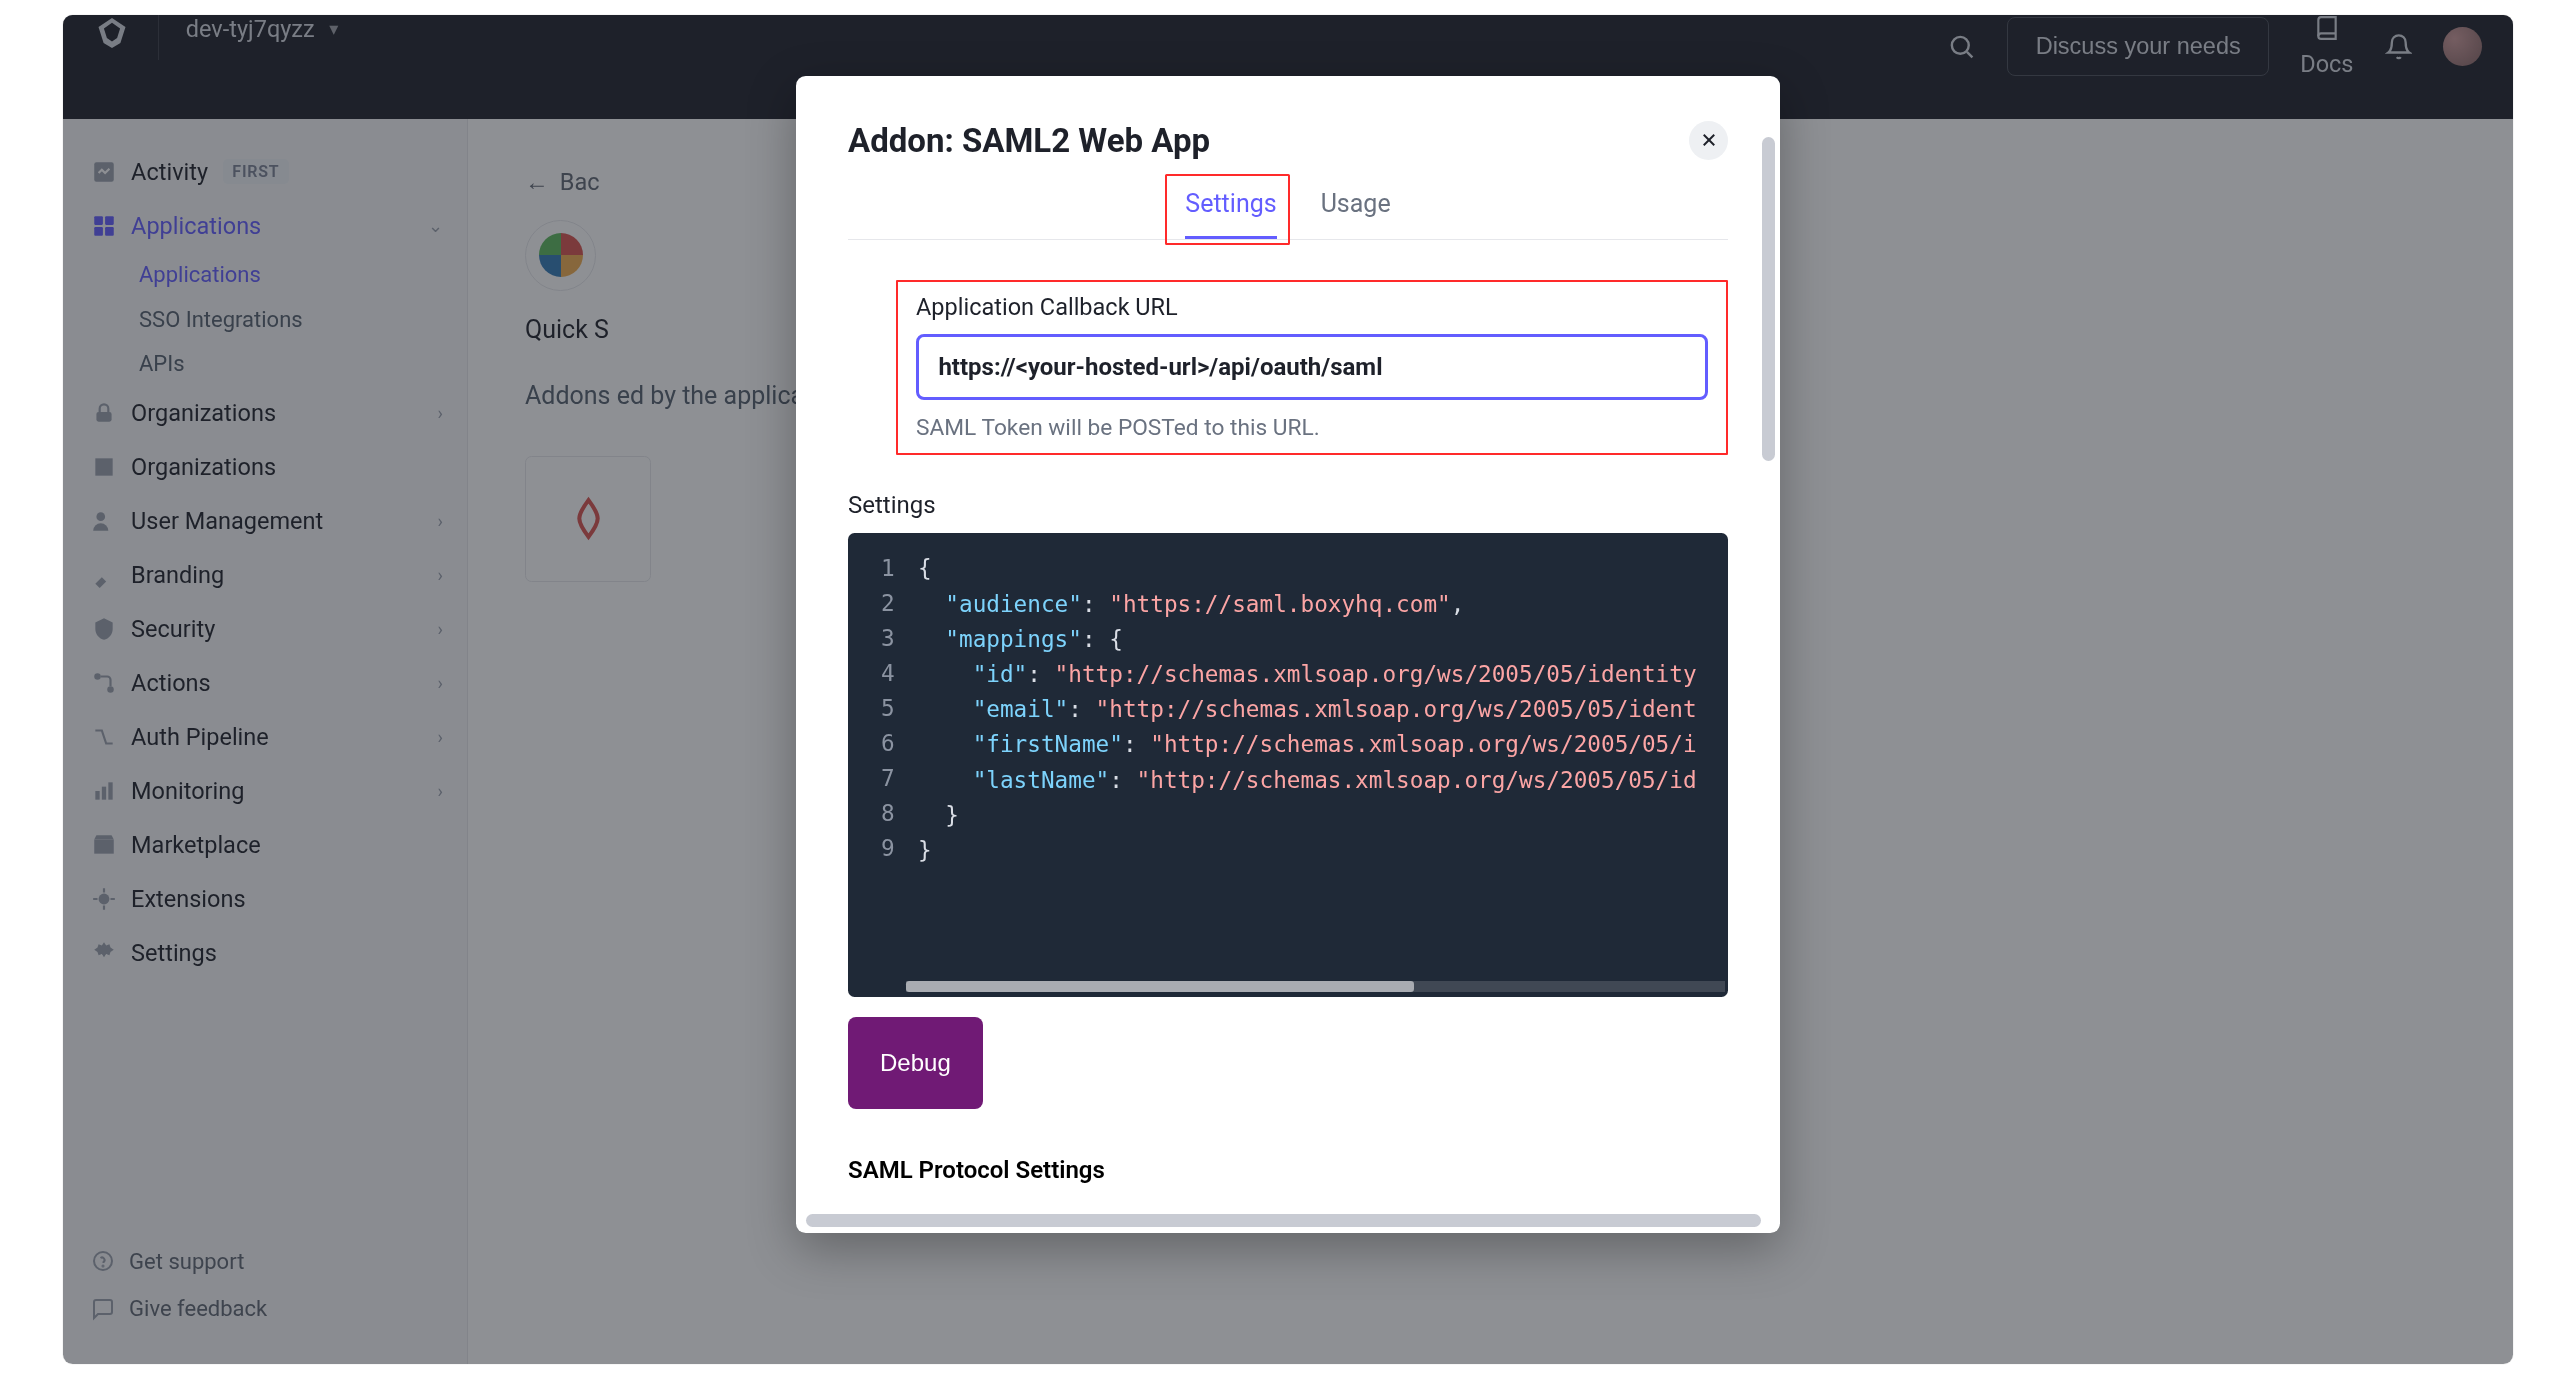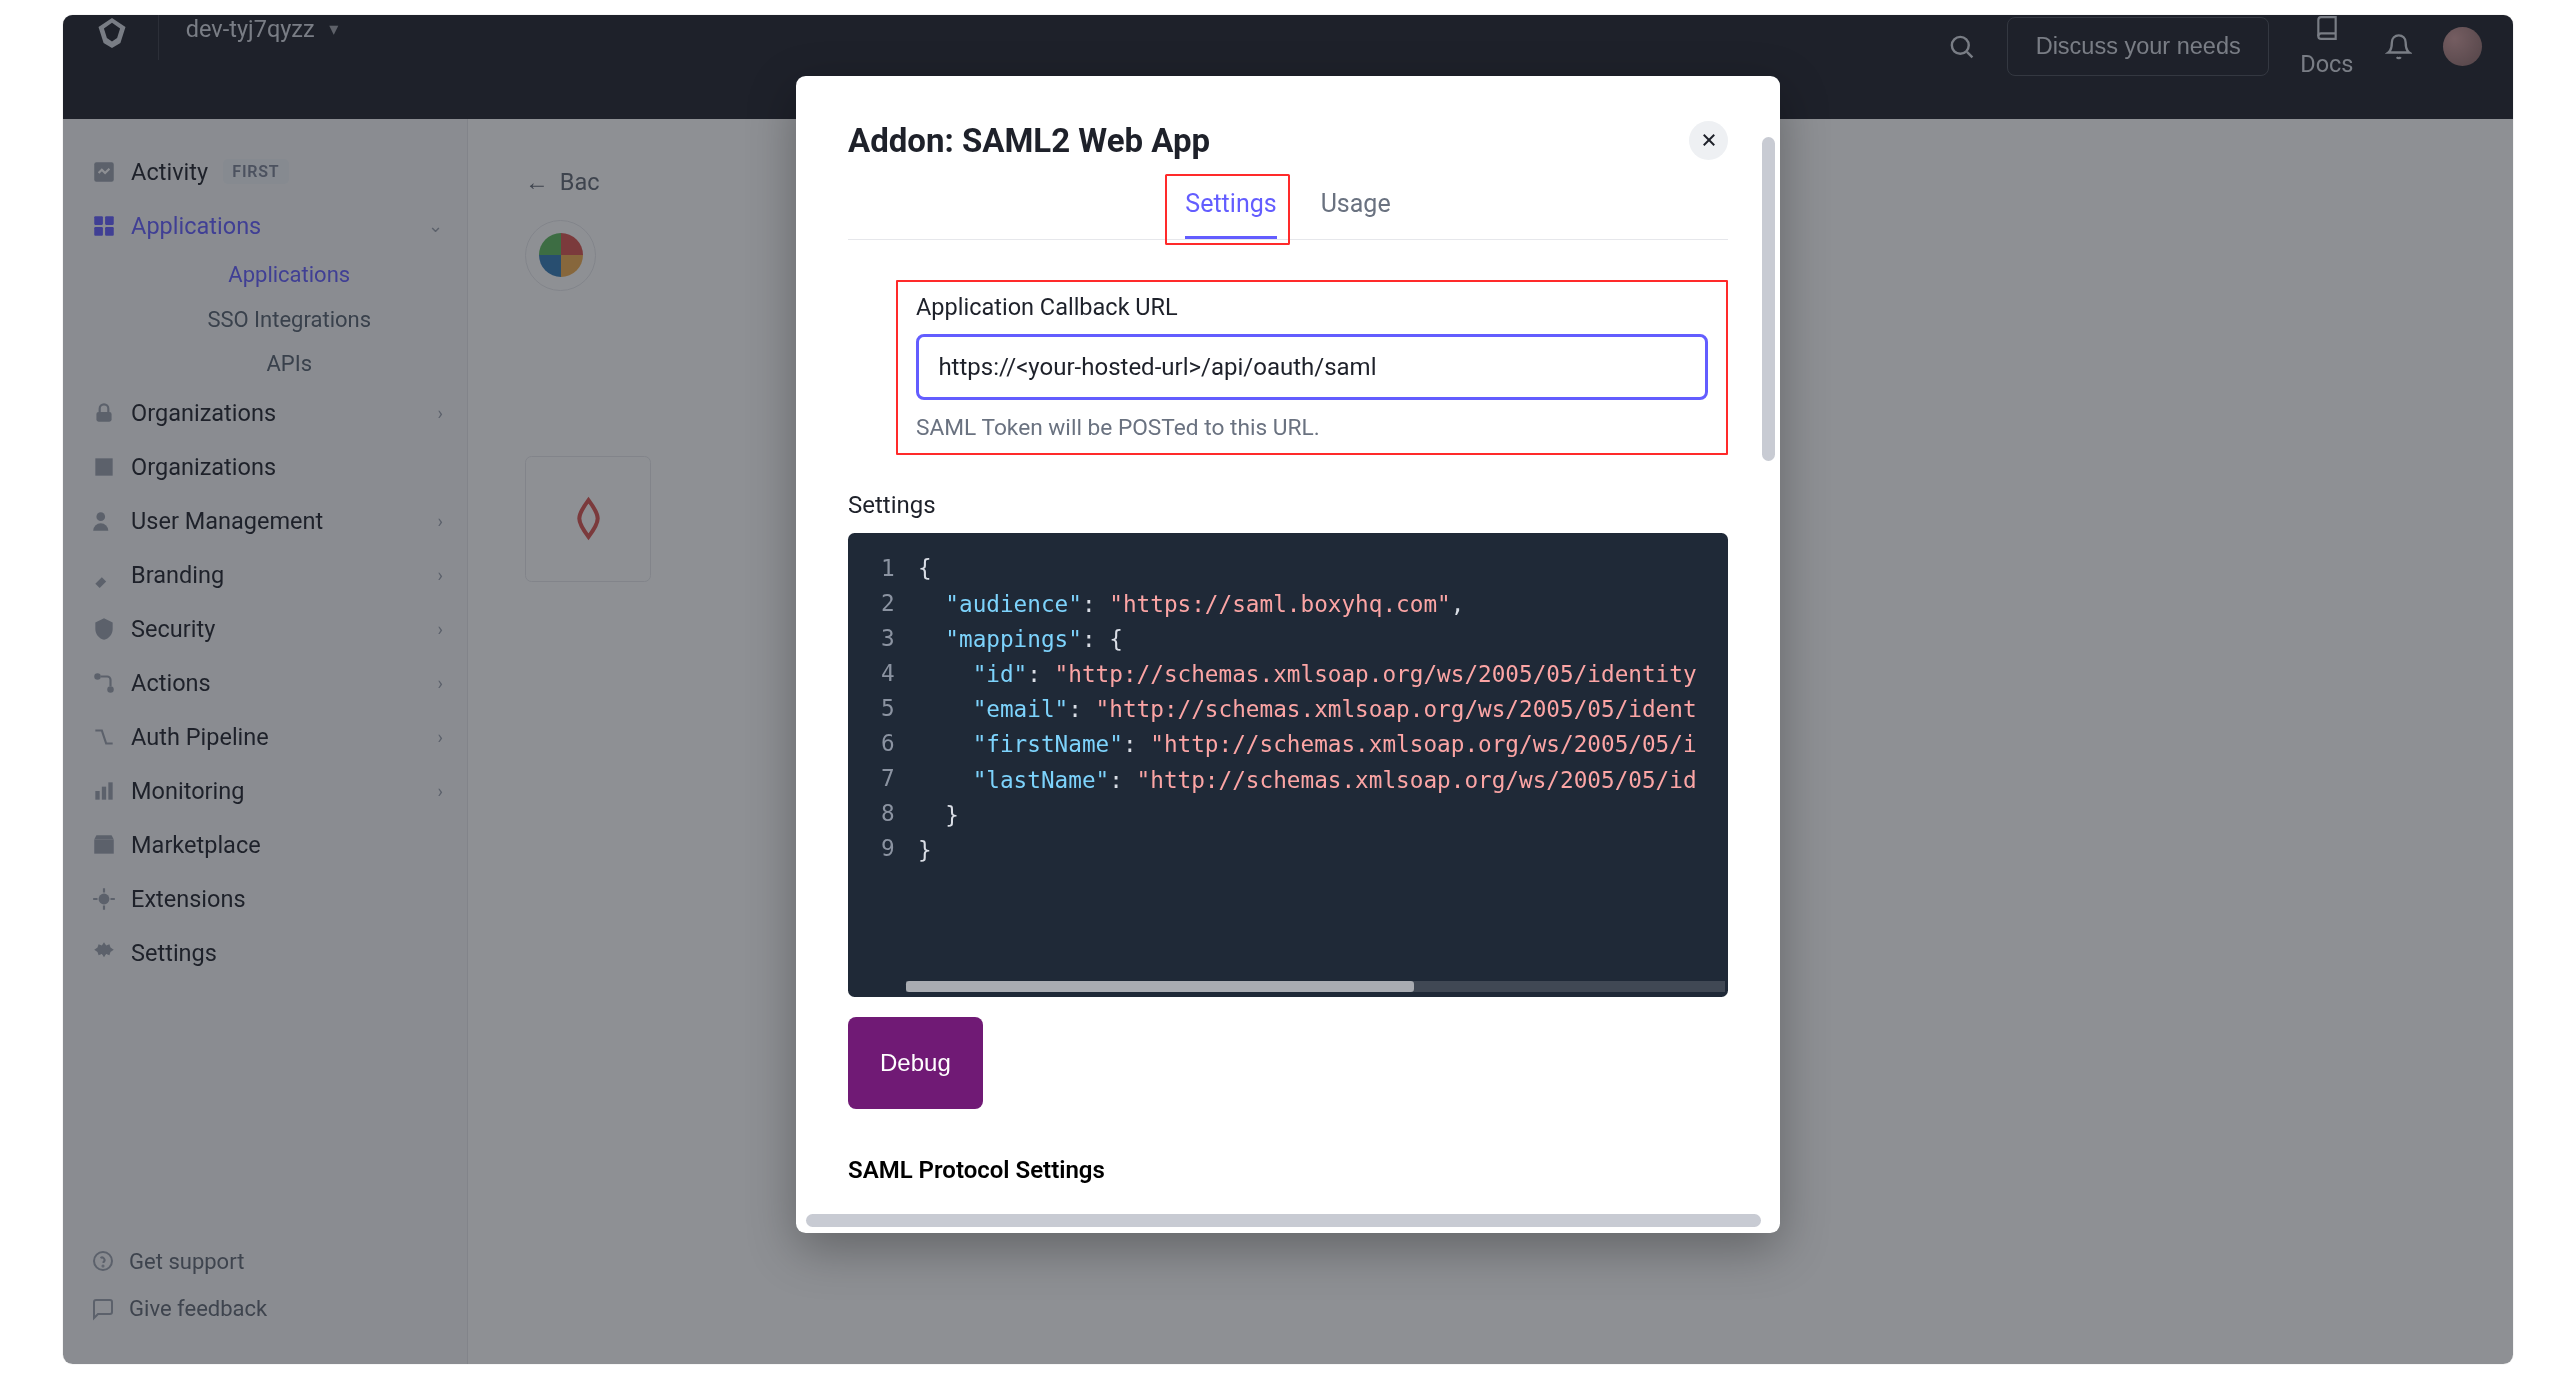--- a/index.html
+++ b/index.html
@@ -14,21 +14,21 @@
   .vdiv { width: 0.8px; height: 45px; background: #3a3d47; margin: 0 27.5px; }
   .tenant-select { display:flex; align-items:center; gap:14.6px; color:#d5d8e0; font-size: 23.5px; cursor:pointer; }
   .tenant-select .chev { font-size: 18px; opacity:.7; }
   .top-right { position:absolute; right:31px; display:flex; align-items:center; gap:31px; }
   .search-icon { width:29px; height:29px; stroke:#d5d8e0; }
   .discuss-btn { border:0.8px solid #4a4e59; border-radius:8px; padding:14.6px 27.5px; color:#d5d8e0; font-size:23.5px; cursor:pointer; background:transparent; }
   .docs-link { display:flex; align-items:center; gap:9.7px; color:#d5d8e0; font-size:23.5px; cursor:pointer;flex-direction:column; }
   .bell { width:27.5px; height:27.5px; stroke:#d5d8e0; }
   .avatar { width:39px; height:39px; border-radius:50%; background: radial-gradient(circle at 30% 30%, #c99, #866); }
 
-  .body-row { display:flex; height: calc(100% - 104px); text-align: center; }
+  .body-row { display:flex; height: calc(100% - 104px); }
 
   .sidebar { width: 405px; background:#f6f7f8; border-right:0.8px solid #e6e7eb; display:flex; flex-direction:column; padding-top:26px; }
   .side-item { display:flex; align-items:center; gap:14.6px; padding: 13px 27.5px; font-size:23.5px; color:#1e212a; cursor:pointer; position:relative; }
   .side-item.active { color:#635dff; }
   .side-item .chev-side { position:absolute; right:24px; color:#9aa0ad; font-size:18px; }
   .side-sub { padding: 9.7px 27.5px 9.7px 76px; font-size:22px; color:#55606e; cursor:pointer; }
   .side-sub.active { color:#635dff; }
   .side-icon { width:26px; height:26px; fill:#9aa0ad; flex:none; }
   .side-icon.accent { fill:#635dff; }
   .badge-first { background:#eef2f7; color:#7a8294; font-size:16px; font-weight:600; padding:3.2px 9.7px; border-radius:4.9px; letter-spacing:0.8px; }
@@ -60,21 +60,21 @@
   .modal-tabs { display:flex; gap:44px; justify-content:center; border-bottom:0.8px solid #e6e7eb; margin: 0 52px; position:relative; }
   .tab { font-size:25px; padding: 0 0 21px 0; color:#6a7280; cursor:pointer; position:relative; }
   .tab.active { color:#635dff; }
   .tab.active::after { content:""; position:absolute; left:0; right:0; bottom:-0.8px; height:3.2px; background:#635dff; }
   .tab-highlight-box { position:absolute; border:2.4px solid #ff2a2a; top:-14.6px; padding-bottom:0; height:71px; width:125px; left:calc(50% - 123px); border-radius:1.6px; }
 
   .modal-body { padding: 40px 52px 49px 52px; position:relative; }
 
   .cb-box { border:2.4px solid #ff2a2a; padding: 11.3px 18px 11.3px 18px; border-radius:1px; margin-bottom: 36px; margin-left: 48px; }
   .cb-label { font-size:23.5px; color:#1e212a; margin-bottom:13px; }
-  .cb-input { width:100%; font-size:24px; padding:16px 19.4px; border:3.2px solid #635dff; border-radius:8px; outline:none; font-family:inherit; color:#1e212a; }
+  .cb-input { width:100%; font-size:24px; padding:16px 19.4px; border:3.2px solid #635dff; border-radius:8px; outline:none; font-family:inherit; color:#1e212a;font-weight:bold; }
   .cb-hint { font-size:22.7px; color:#6a7280; margin-top:14.6px; }
 
   .settings-label { font-size:24px; color:#1e212a; margin-bottom:14.6px; }
   .code-block { background:#1f2937; border-radius:6.5px; position:relative; overflow:hidden; font-family: ui-monospace, SFMono-Regular, Menlo, monospace; font-size:22.7px; line-height:1.55; }
   .code-gutter { position:absolute; left:0; top:0; bottom:0; width:58px; text-align:right; padding:18px 11.3px 18px 0; color:#8b93a1; user-select:none; }
   .code-gutter div { height:35px; }
   .code-content { padding:18px 19.4px 129px 70px; white-space:pre; color:#d9dde5; overflow:hidden; }
   .code-content .key { color:#7dd3fc; }
   .code-content .str { color:#fca5a5; }
   .code-hscroll { position:absolute; left:58px; right:3.2px; bottom:4.9px; height:11.3px; background:rgba(255,255,255,0.15); }

